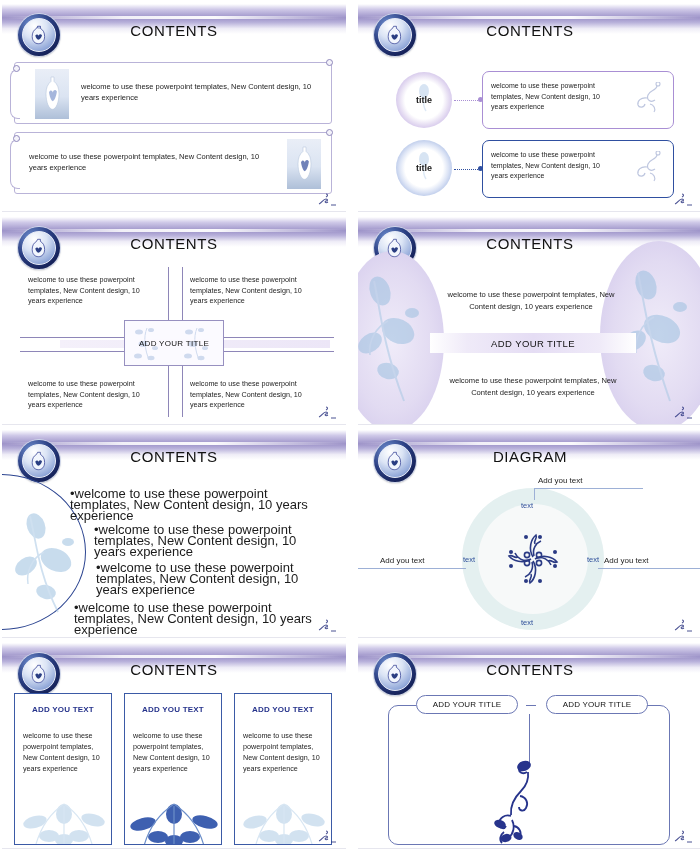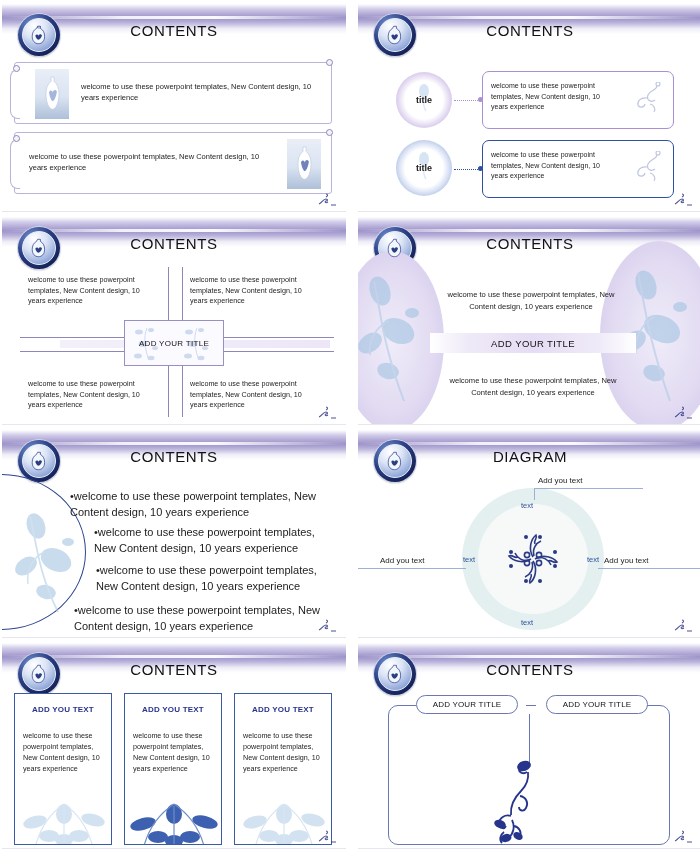--- a/index.html
+++ b/index.html
@@ -129,21 +129,21 @@
     display: flex; align-items: center; justify-content: center;
     font-size: 9.5px; color: #111; letter-spacing: .4px;
   }
 
   
   .s5-arc {
     position: absolute; left: -86px; top: 44px; width: 170px; height: 156px;
     border: 1.4px solid #2b4490; border-radius: 50%;
     background: transparent;
   }
-  .s5-item { position: absolute; font-size: 11px; line-height: 16px; color: #1c1c1c; }
+  .s5-item { position: absolute; font-size: 13px; line-height: 11px; color: #1c1c1c; }
 
   
   .s6-outer {
     position: absolute; left: 104px; top: 58px; width: 142px; height: 142px;
     border-radius: 50%; background: #e4f0f0;
   }
   .s6-inner {
     position: absolute; left: 16px; top: 16px; width: 110px; height: 110px;
     border-radius: 50%; background: #f7f9f9;
   }

